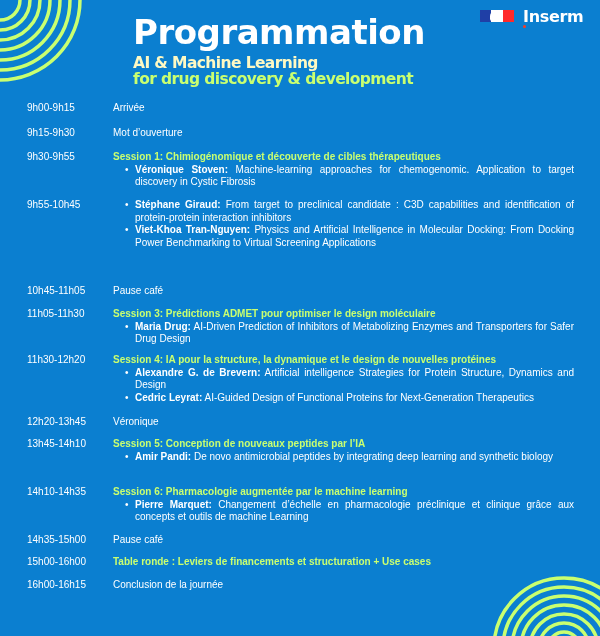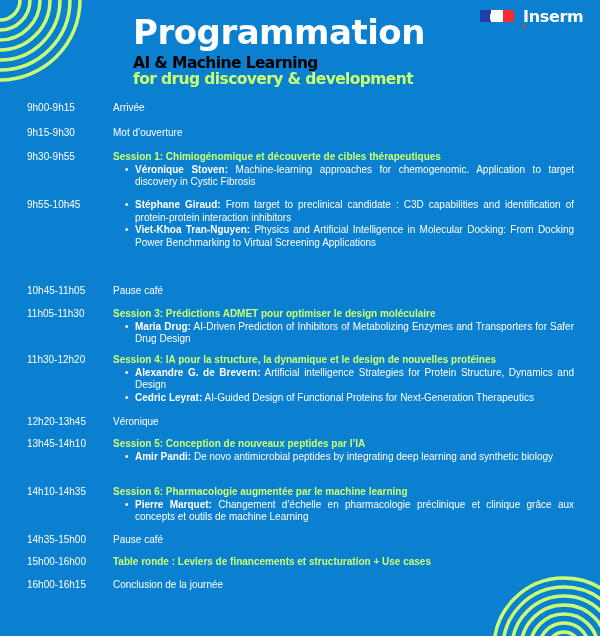--- a/index.html
+++ b/index.html
@@ -16,21 +16,21 @@
 
   .header { position: absolute; left: 0; top: 0; width: 600px; height: 100px; }
   .title {
     position: absolute; left: 133px; top: 12px;
     font-family: "DejaVu Sans", sans-serif; font-weight: bold;
     font-size: 34px; letter-spacing: -0.5px; line-height: 40px; color: #fff;
   }
   .subtitle1 {
     position: absolute; left: 133px; top: 54px;
     font-family: "DejaVu Sans", sans-serif; font-weight: bold;
-    font-size: 15.5px; letter-spacing: -0.6px; line-height: 18px; color: #000000;
+    font-size: 15.5px; letter-spacing: -0.6px; line-height: 18px; color: #fef9c3;
   }
   .subtitle2 {
     position: absolute; left: 133px; top: 70px;
     font-family: "DejaVu Sans", sans-serif; font-weight: bold;
     font-size: 15.5px; letter-spacing: -0.6px; line-height: 18px; color: #c9ff70;
   }
   .logo { position: absolute; left: 480px; top: 6px; height: 20px; display: flex; align-items: center; }
   .flag { width: 34px; height: 12px; display: flex; position: relative; }
   .flag .b { flex: 1; background: #1f3fa6; }
   .flag .w { flex: 1; background: #ffffff; }

